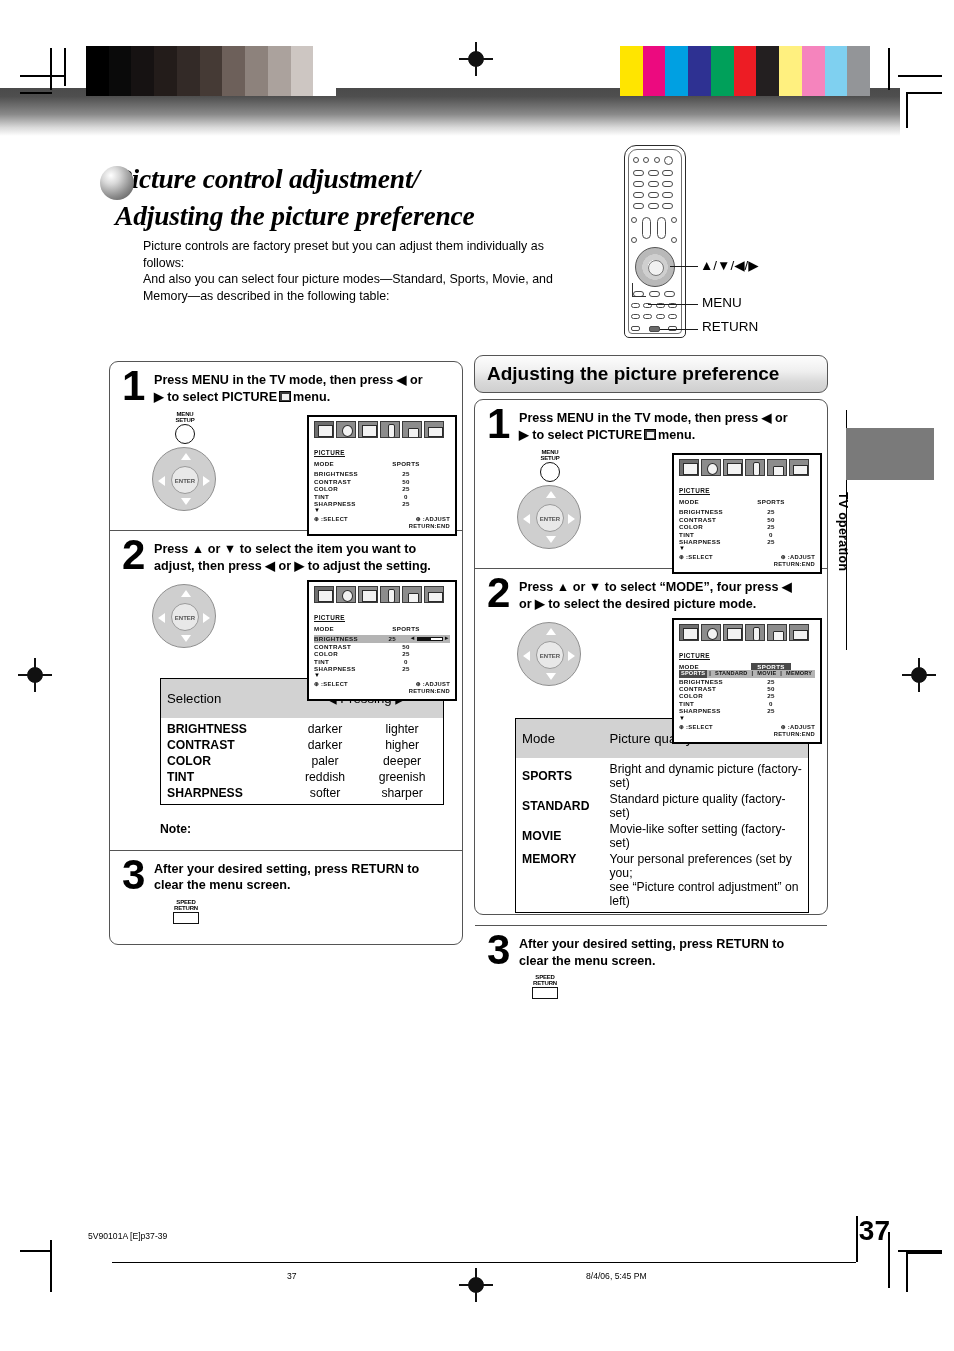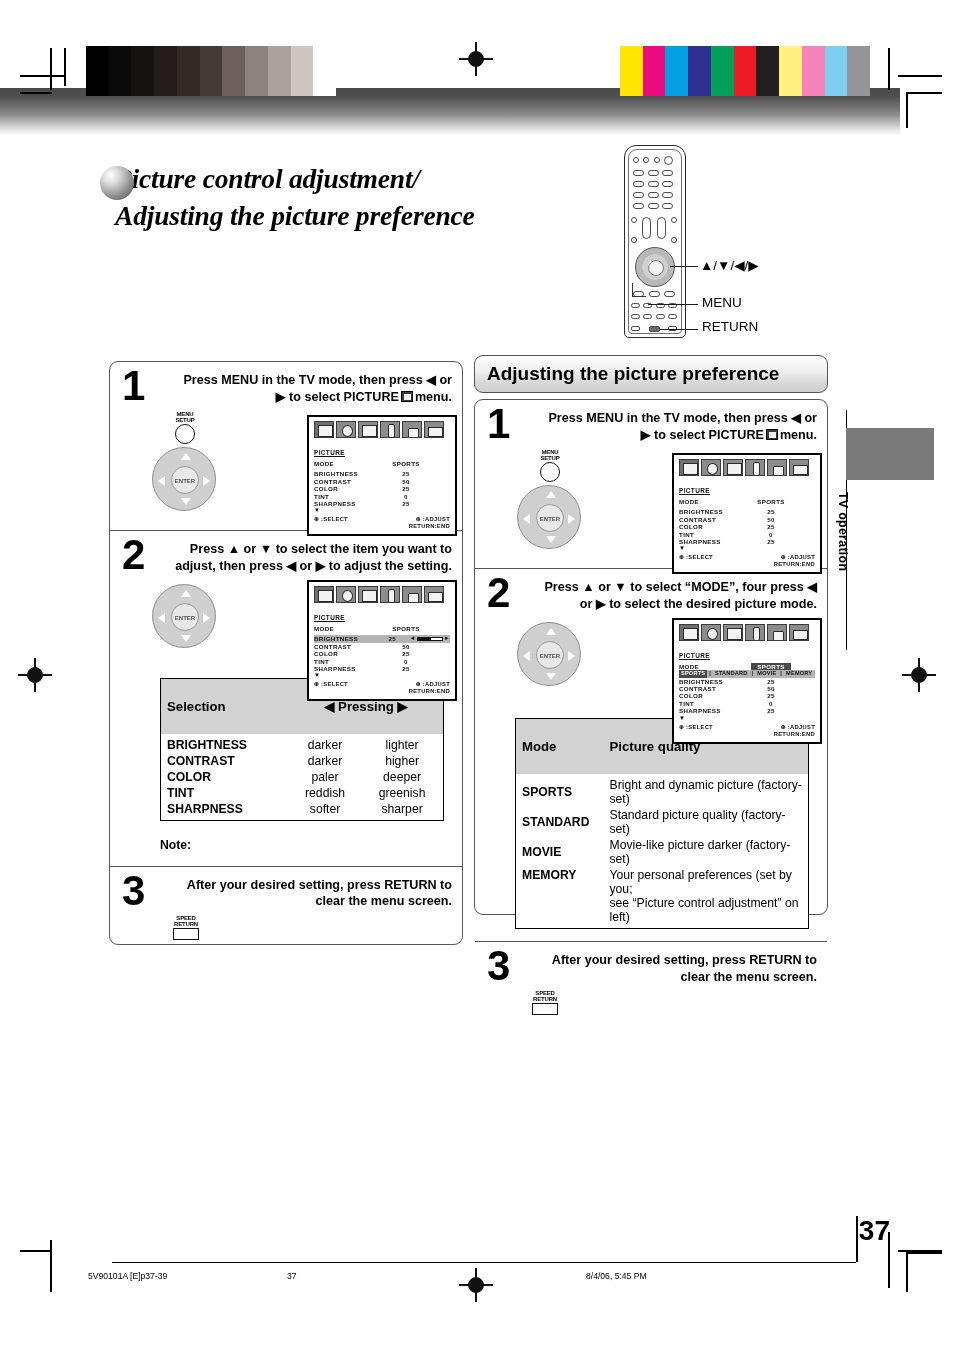--- a/index.html
+++ b/index.html
@@ -106,21 +106,21 @@
     margin-top:6px; background:#fff; position:relative;
   }
 
   .step { position:relative; padding:10px 10px 0 10px; }
   .step-num {
     position:absolute; left:12px; top:6px;
     font-family:"Liberation Sans", sans-serif;
     font-size:42px; font-weight:bold; line-height:36px; color:#000;
   }
   .step-txt {
-    margin-left:34px; font-size:12.6px; font-weight:bold; line-height:16.5px; color:#000;text-align:right;
+    margin-left:34px; font-size:12.6px; font-weight:bold; line-height:16.5px; color:#000;
   }
   .hr-step { border:0; border-top:1.4px solid #555; margin:9px 0 0 0; }
 
   
   .keylabel { font-size:6px; font-weight:bold; line-height:6.2px; text-align:center; color:#000; letter-spacing:-0.2px; }
   .round-key {
     width:20px; height:20px; border-radius:50%; border:1.4px solid #111; background:#fff; margin:1px auto 0 auto;
   }
   .rect-key {
     width:26px; height:12px; border:1.4px solid #111; background:#fff; margin:1px auto 0 auto;
@@ -175,22 +175,22 @@
   .osd-bar .trk i { display:block; height:100%; background:#111; width:55%; }
   .osd-foot { display:flex; justify-content:space-between; font-size:5.8px; font-weight:bold; letter-spacing:0.3px; color:#111; margin-top:3px; line-height:7px; }
   .osd-modebar { display:flex; background:#b4b4b4; font-size:5.6px; font-weight:bold; letter-spacing:0.2px; color:#111; line-height:7.2px; }
   .osd-modebar span { padding:0 2px; }
   .osd-modebar span.on { background:#4a4a4a; color:#fff; }
   .arrow-dn { font-size:6px; line-height:6px; }
 
   
   table.dt { border-collapse:collapse; border:1.6px solid #000; width:100%; background:#fff; }
   table.dt th {
-    background:#d2d2d2; font-size:13.2px; font-weight:bold; text-align:left;
-    padding:20px 6px; color:#000; border:0;
+    background:#d2d2d2; font-size:13.2px; font-weight:normal; text-align:left;
+    padding:12px 6px; color:#000; border:0;
   }
   table.dt td { font-size:12.2px; padding:1px 6px; color:#000; border:0; }
   table.dt td.b { font-weight:bold; }
   table.dt td.c { text-align:center; }
   table.dt tr.first td { padding-top:4px; }
   table.dt tr.last td { padding-bottom:4px; }
 
   .note { font-size:12.2px; line-height:15.5px; color:#000; }
   .note b { font-weight:bold; }
 
@@ -292,20 +292,22 @@
     </div>
 
   <div class="title-wrap">
     <div class="title-ball"></div>
     <h1 class="doc-title">
       <span>Picture control adjustment/</span>
       <span class="l2">Adjusting the picture preference</span>
     </h1>
   </div>
 
+  <div class="intro" style="white-space:pre-line;">Picture controls are factory preset but you can adjust them individually as follows:
+And also you can select four picture modes—Standard, Sports, Movie, and Memory—as described in the following table:</div>
 
   <div class="remote">
     <div class="body"></div>
     <div class="inner"></div>
     <div class="btnrow" style="left:9px; top:12px; width:40px;">
       <span style="width:6px;height:6px;"></span>
         <span style="width:6px;height:6px;"></span>
       <span style="width:6px;height:6px;"></span>
         <span style="width:9px;height:9px;margin-top:-1px;"></span>
     </div>
@@ -754,21 +756,21 @@
               <tr class="first">
                 <td class="b">SPORTS</td>
                 <td>Bright and dynamic picture (factory-set)</td>
               </tr>
               <tr>
                 <td class="b">STANDARD</td>
                 <td>Standard picture quality (factory-set)</td>
               </tr>
               <tr>
                 <td class="b">MOVIE</td>
-                <td>Movie-like picture darker (factory-set)</td>
+                <td>Movie-like softer setting (factory-set)</td>
               </tr>
               <tr class="last">
                 <td class="b" style="vertical-align:top;">MEMORY</td>
                 <td>
                   <span>Your personal preferences (set by you;</span><br>
                   <span>see “Picture control adjustment” on left)</span>
                 </td>
               </tr>
             </tbody>
           </table>
@@ -794,17 +796,17 @@
   </div>
 
   <div class="sidetab-rule" style="left:846px; top:410px; width:1.2px; height:240px;"></div>
   <div class="sidetab-block"></div>
   <div class="sidetab-text">TV operation</div>
 
   <div class="pageno">37</div>
   <div class="mark" style="left:856px; top:1216px; width:1.6px; height:46px;"></div>
   <div class="mark" style="left:112px; top:1262px; width:744px; height:1.2px;"></div>
 
-  <div class="foot-txt" style="left:88px; top:1271px;">5V90101A [E]p37-39</div>
+  <div class="foot-txt" style="left:88px; top:1231px;">5V90101A [E]p37-39</div>
   <div class="foot-txt" style="left:287px; top:1271px;">37</div>
   <div class="foot-txt" style="left:586px; top:1271px;">8/4/06, 5:45 PM</div>
 
 </div>
 
 </body></html>

